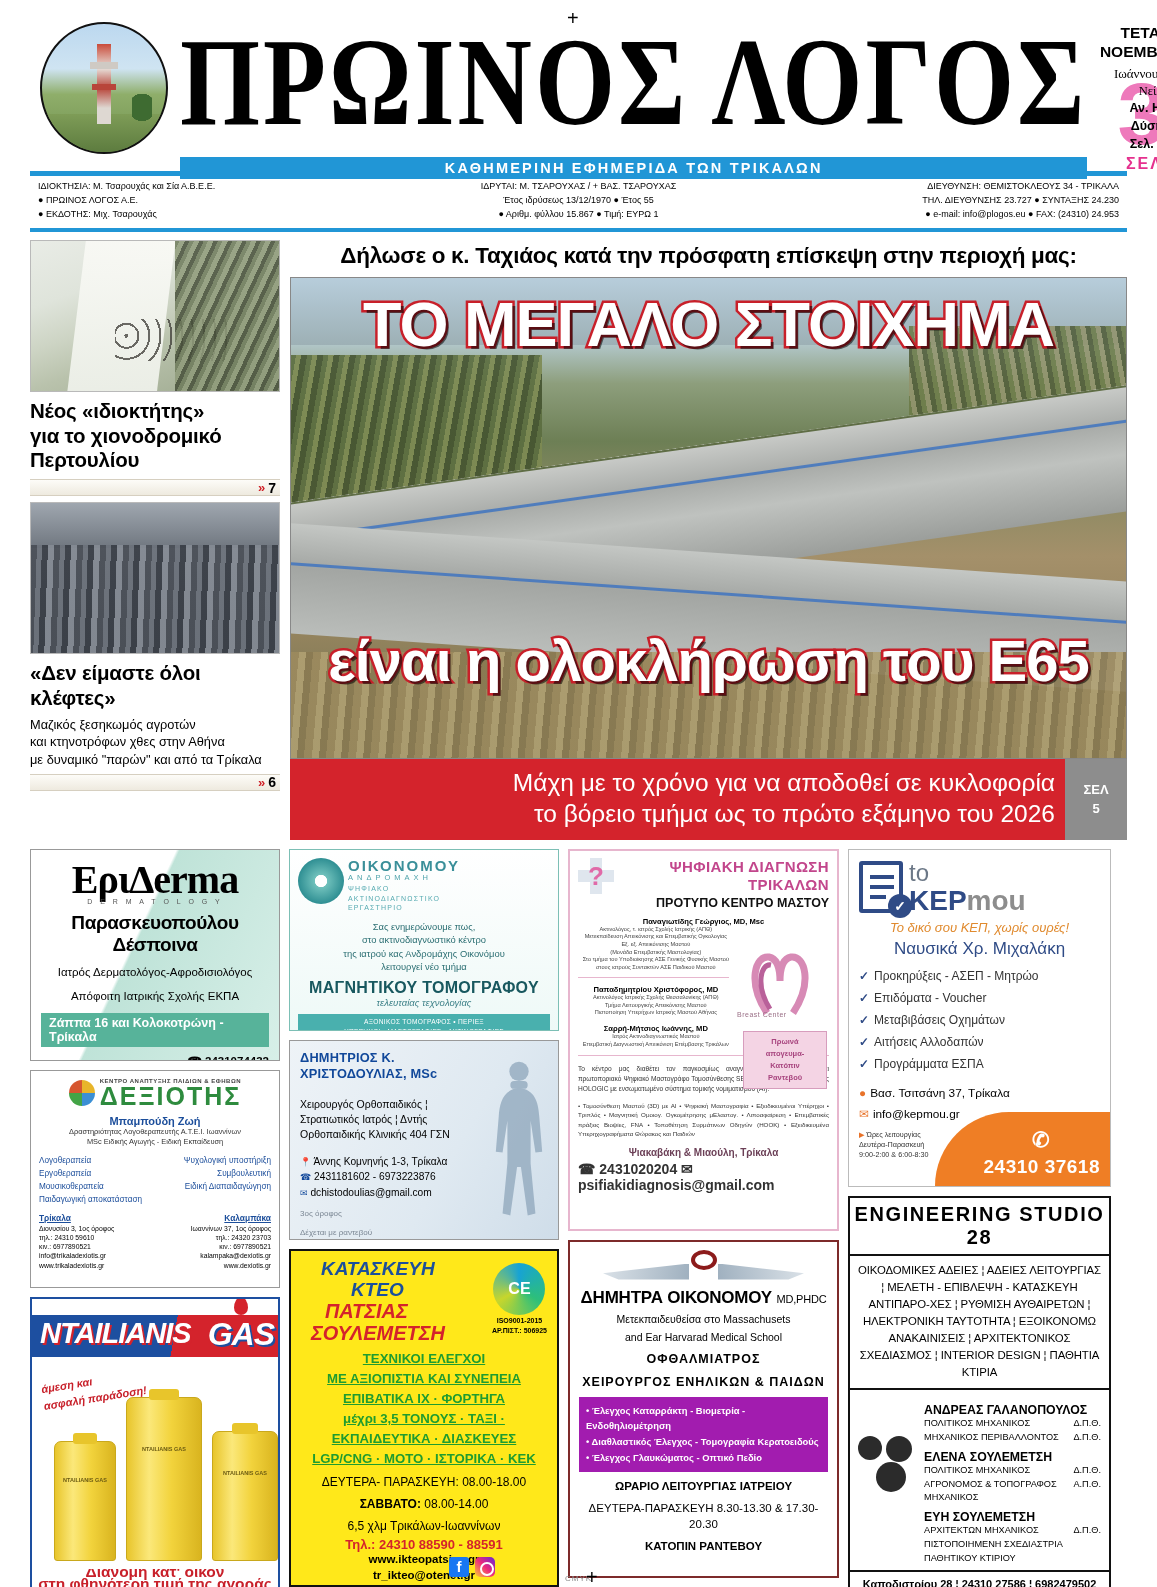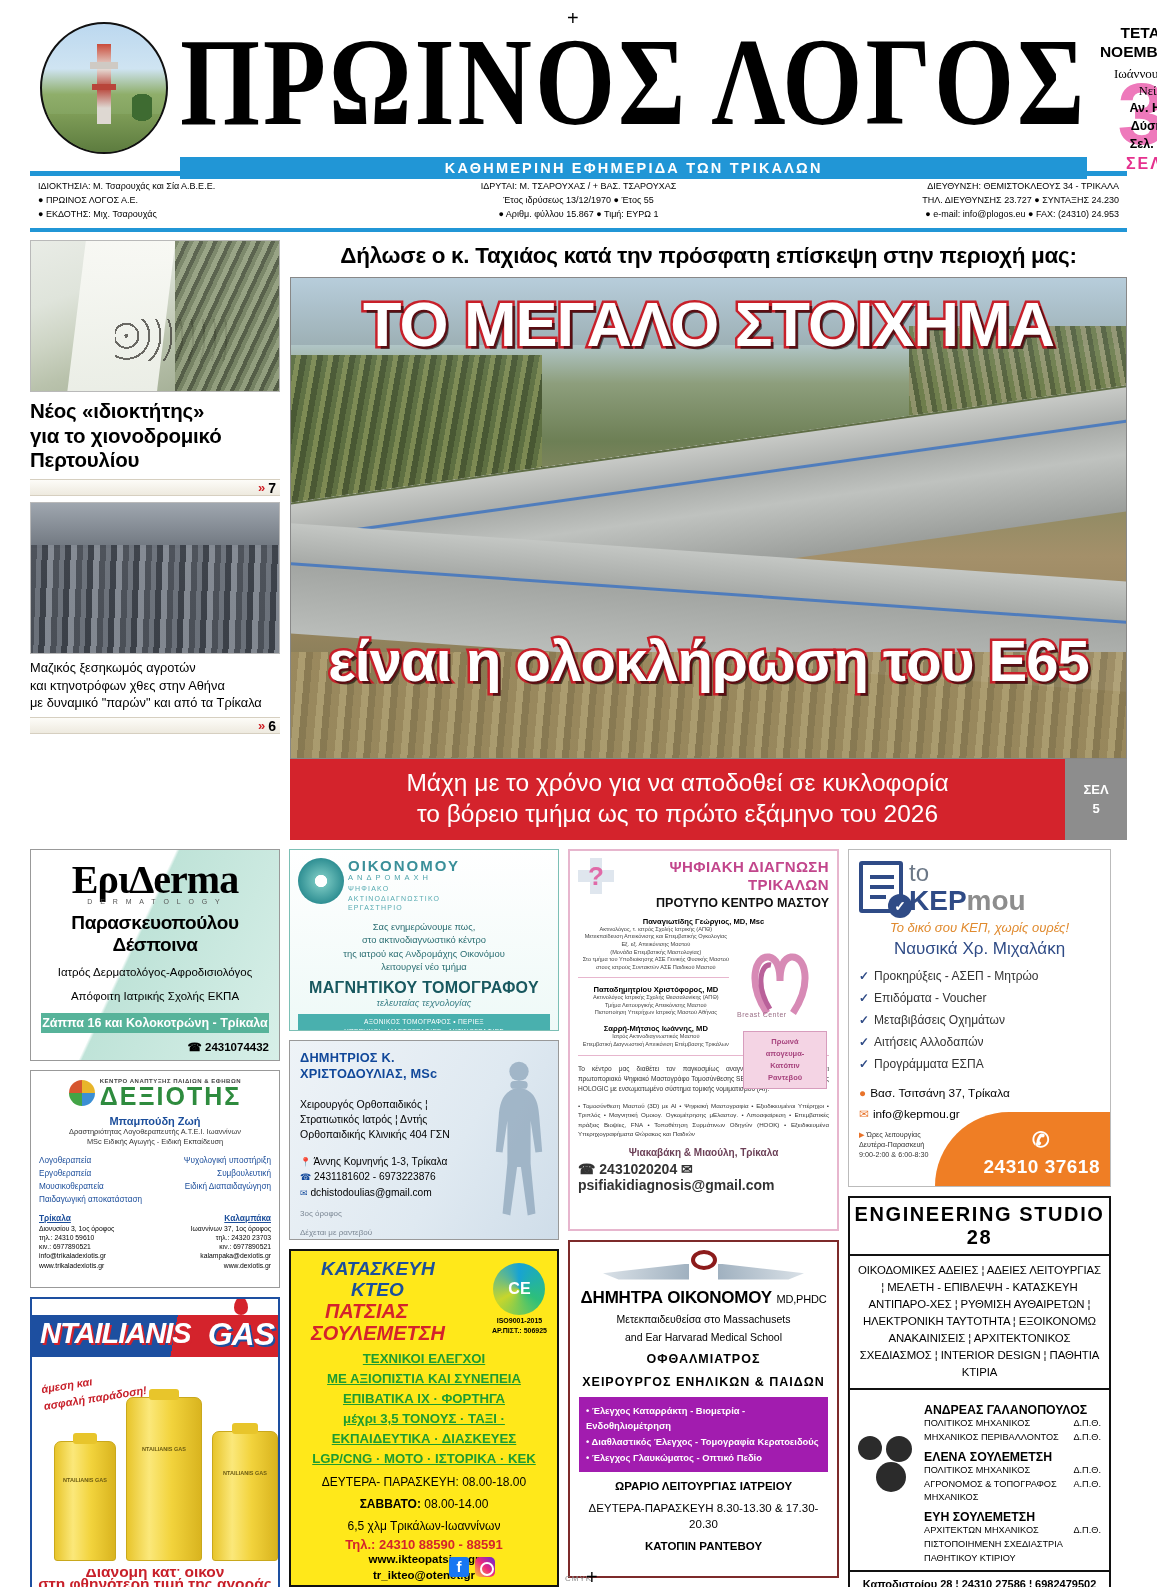--- a/index.html
+++ b/index.html
@@ -173,21 +173,21 @@
     paint-order: stroke fill;
     text-shadow: 3px 3px 0 rgba(0,0,0,.55);
     letter-spacing:-1px;
   }
   .hero-title { top:10px; font-size:63px; }
   .hero-title2 { bottom:64px; font-size:58px; }
   .hero-strip {
     display:flex; align-items:stretch; margin-top:0;
   }
   .hero-strip .txt {
-    flex:1 1 auto; background:#d4232c; color:#fff; text-align:center;
+    flex:1 1 auto; background:#d4232c; color:#fff; text-align:right;
     font-size:24.5px; line-height:1.28; padding:8px 10px 10px 10px;
   }
   .hero-strip .sel {
     width:62px; flex:0 0 62px; background:#8d8d8d; color:#fff; text-align:center;
     display:flex; flex-direction:column; align-items:center; justify-content:center;
     font-size:13px; font-weight:bold; line-height:1.5;
   }
 
   
   .ads { display:flex; gap:9px; margin-top:9px; }
@@ -198,21 +198,21 @@
   .c4w { width:263px; flex:0 0 263px; }
 
   .ad { border:1px solid #999; background:#fff; overflow:hidden; position:relative; }
 
   
   .ad-epiderma { height:212px; background:linear-gradient(115deg,#ffffff 0%,#ffffff 42%,#bfe3d8 43%,#d7efe8 100%); padding:8px 10px; }
   .epi-logo { text-align:center; font-family:"Liberation Serif", serif; font-size:40px; font-weight:bold; letter-spacing:-1px; line-height:1; margin-top:2px;}
   .epi-sub { text-align:center; font-size:7px; letter-spacing:3px; color:#555; margin-top:-2px; }
   .epi-name { text-align:center; font-size:19px; font-weight:bold; margin-top:7px; letter-spacing:-0.4px;}
   .epi-l { text-align:center; font-size:11.5px; line-height:1.4; margin-top:8px; }
-  .epi-addr { margin-top:9px; background:#57b39a; color:#fff; font-size:12.5px; font-weight:bold; text-align:center; padding:3px 0; }
+  .epi-addr { margin-top:9px; background:#57b39a; color:#fff; font-size:12.5px; font-weight:bold; padding:3px 8px; }
   .epi-contact { text-align:right; font-size:11.5px; line-height:1.4; margin-top:6px; font-weight:bold;}
 
   
   .ad-dexiotis { height:218px; background:#fff; padding:7px 8px; }
   .dex-top { display:flex; align-items:center; justify-content:center; gap:5px; }
   .dex-globe { width:26px; height:26px; border-radius:50%;
      background:conic-gradient(#e8b52a 0 25%, #3b8fd4 25% 50%, #43a446 50% 75%, #d6562f 75% 100%); flex:0 0 auto;}
   .dex-title { font-size:25px; font-weight:bold; color:#2e8b3e; letter-spacing:2px; line-height:1; }
   .dex-kicker { font-size:6px; font-weight:bold; letter-spacing:.5px; color:#444; }
   .dex-name { text-align:center; font-size:11px; font-weight:bold; color:#1c4e9b; margin-top:6px;}
@@ -433,20 +433,21 @@
 για το χιονοδρομικό
 Περτουλίου</div>
         <div class="side-foot">
           <span class="arrow">»</span>
           <span class="pg">7</span>
         </div>
       </div>
 
       <div class="side-art">
         <div class="side-photo crowd-photo"></div>
+        <div class="side-head">«Δεν είμαστε όλοι κλέφτες»</div>
         <div class="side-sub" style="white-space:pre-line;">Μαζικός ξεσηκωμός αγροτών
 και κτηνοτρόφων χθες στην Αθήνα
 με δυναμικό "παρών" και από τα Τρίκαλα</div>
         <div class="side-foot">
           <span class="arrow">»</span>
           <span class="pg">6</span>
         </div>
       </div>
 
     </div>

